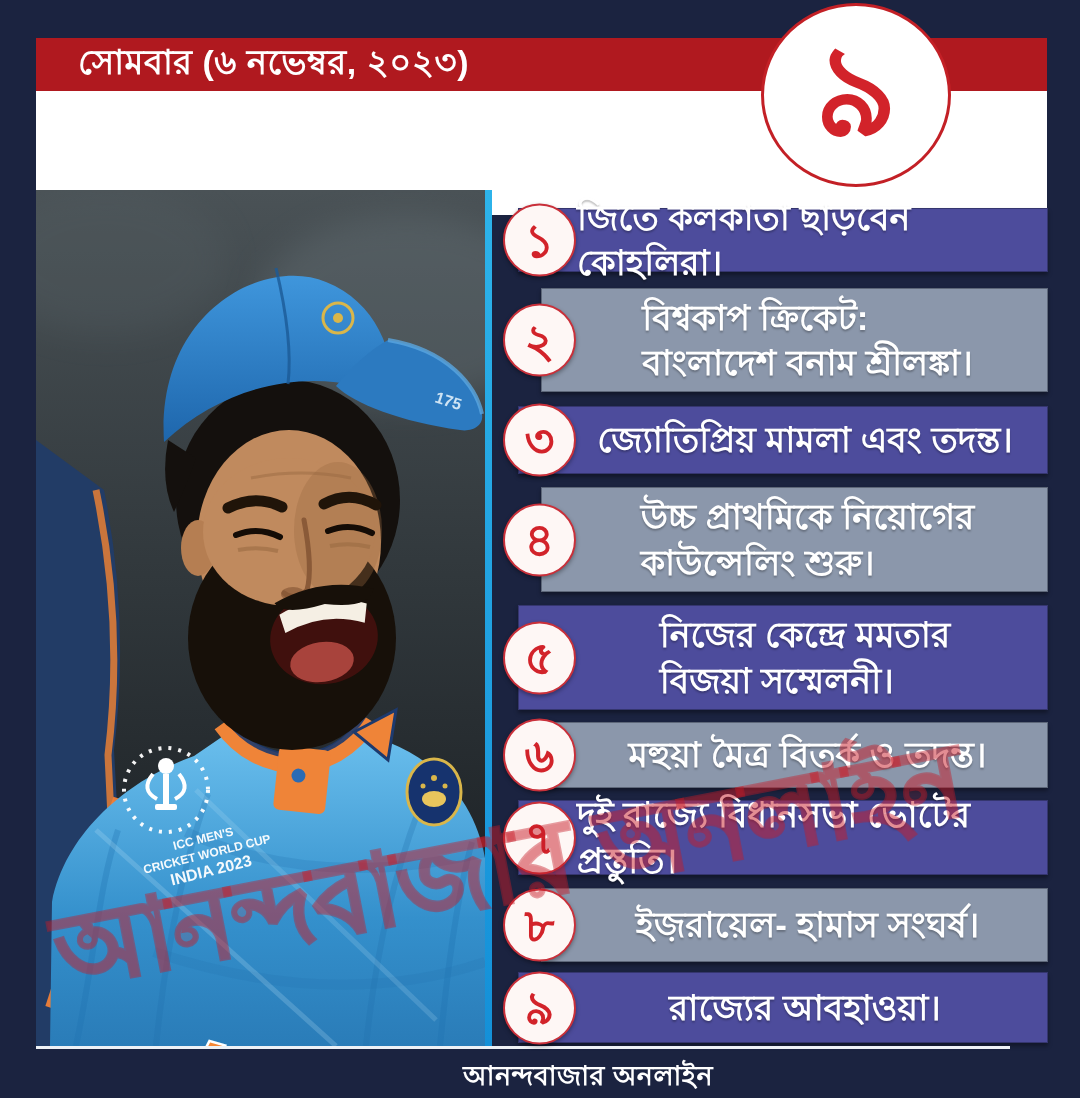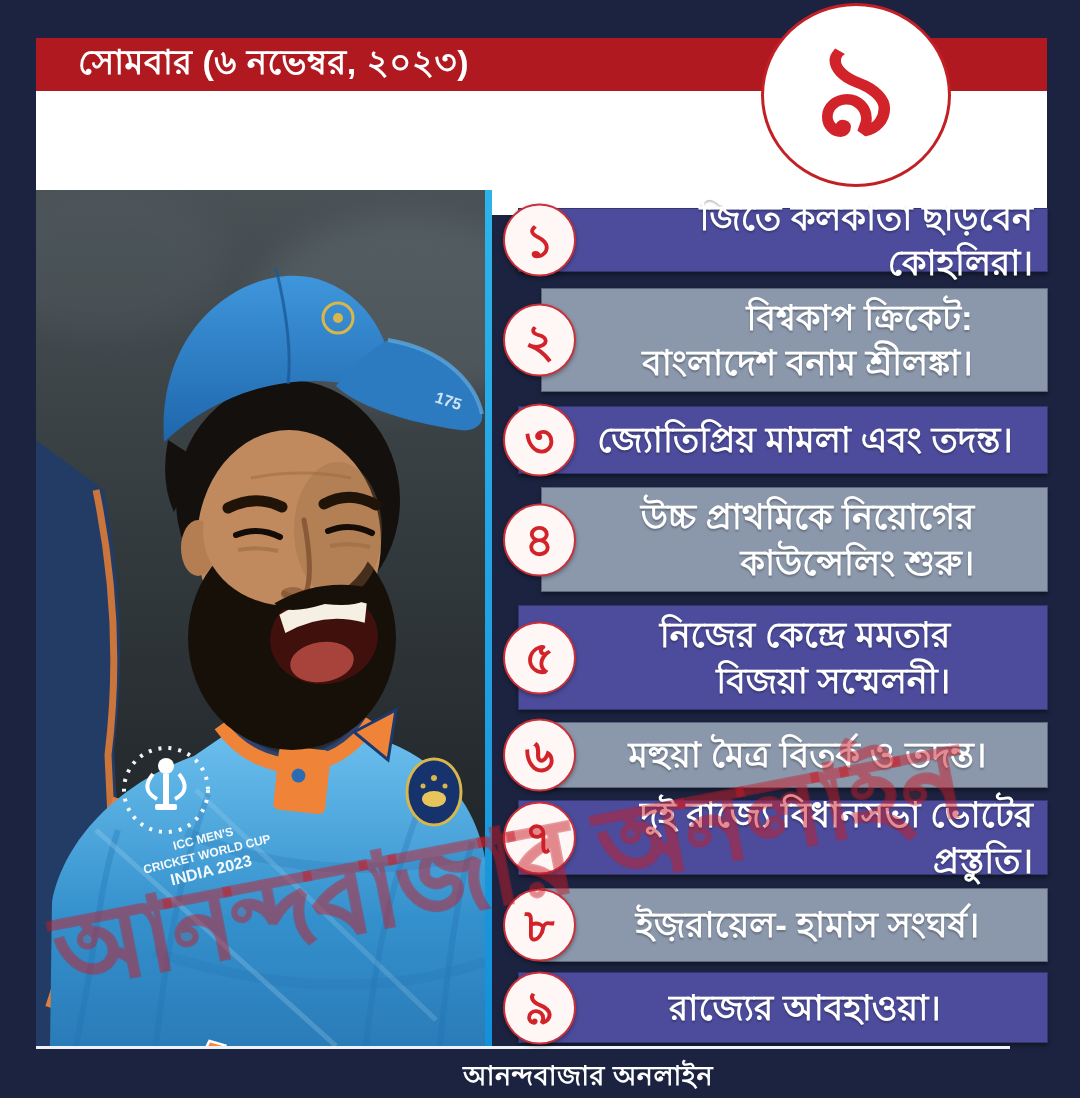--- a/index.html
+++ b/index.html
@@ -24,21 +24,21 @@
   
   .list-col{position:absolute;left:492px;top:190px;width:556px;height:856px;}
   .row{position:absolute;left:0;width:556px;}
   .r1{top:18px;height:64px;}  .r2{top:98px;height:104px;} .r3{top:216px;height:68px;}
   .r4{top:297px;height:105px;}.r5{top:415px;height:105px;}.r6{top:532px;height:66px;}
   .r7{top:610px;height:75px;} .r8{top:698px;height:74px;} .r9{top:782px;height:71px;}
   .bar{position:absolute;top:0;bottom:0;right:0;display:flex;align-items:center;justify-content:center;
       box-shadow:0 3px 4px rgba(0,0,0,0.35);border:1px solid rgba(10,14,30,0.35);}
   .row:nth-child(odd)  .bar{left:26px;background:#4d4c9c;padding:0 14px 0 58px;}
   .row:nth-child(even) .bar{left:49px;background:#8b97ab;padding:0 14px 0 40px;}
-  .item-text{color:#ffffff;font-weight:800;font-size:35px;line-height:1.3;text-align:right;white-space:pre-line;
+  .item-text{color:#ffffff;font-weight:800;font-size:35px;line-height:1.3;text-align:left;white-space:pre-line;
       text-shadow:0 2px 2px rgba(0,0,0,0.25);}
   .num{position:absolute;left:11px;top:50%;transform:translateY(-50%);width:73px;height:73px;background:#fef7f5;
       border:2px solid #c9303a;border-radius:50%;display:flex;align-items:center;justify-content:center;z-index:2;
       box-shadow:0 2px 4px rgba(0,0,0,0.35);}
   .num span{color:#d2232a;font-size:46px;font-weight:800;line-height:1;}
 
   
   .watermark{position:absolute;left:48px;top:770px;width:1000px;height:190px;display:flex;align-items:center;
       transform:rotate(-11deg);z-index:8;pointer-events:none;
       font-size:102px;font-weight:800;white-space:nowrap;

